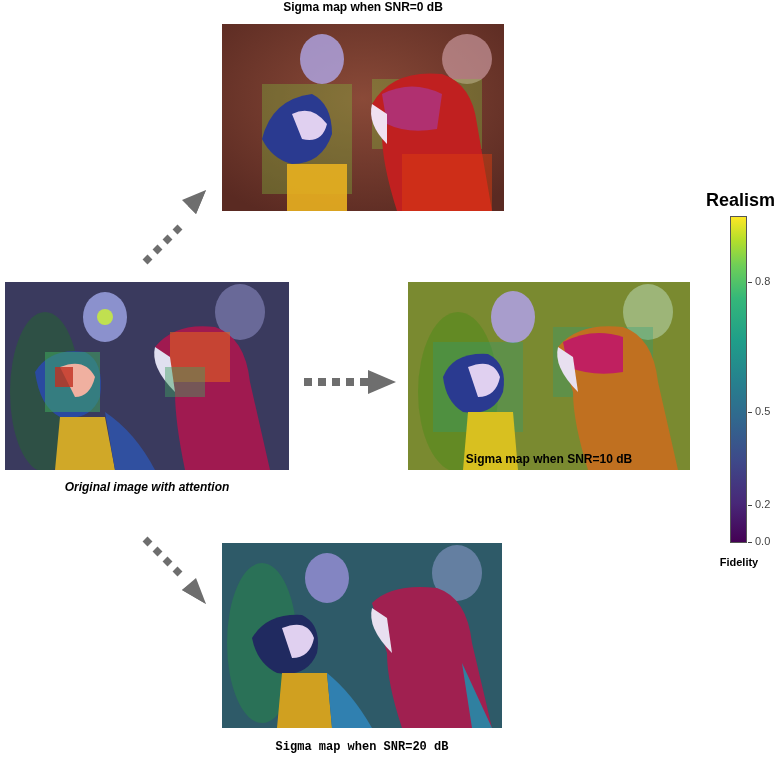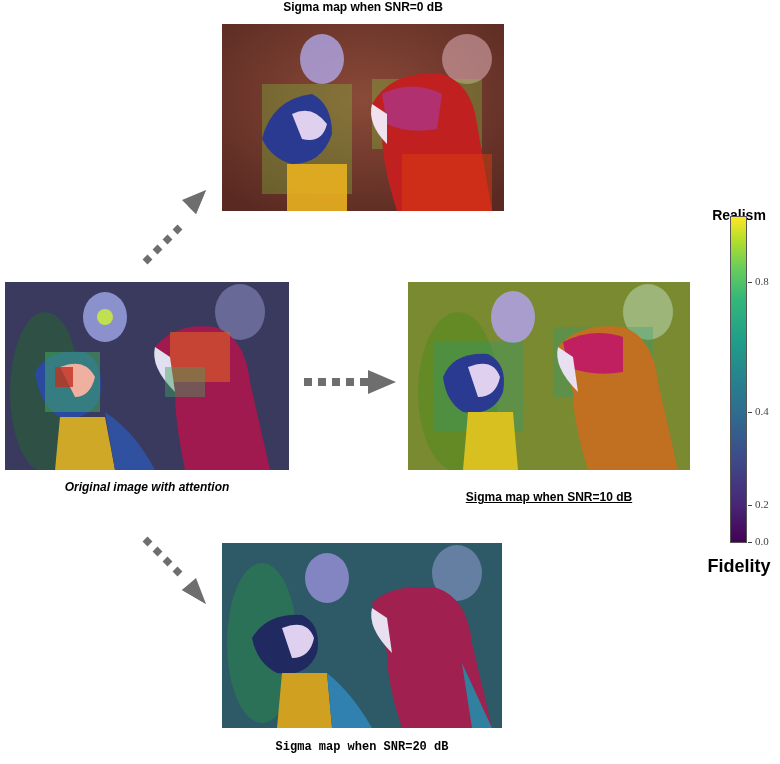--- a/index.html
+++ b/index.html
@@ -6,21 +6,21 @@
   body { width:780px; height:764px; position:relative; overflow:hidden;
          font-family:"Liberation Sans", "DejaVu Sans", sans-serif; }
   .caption { position:absolute; font-weight:bold; font-size:12px; color:#000;
              white-space:nowrap; text-align:center; }
   .panel { position:absolute; overflow:hidden; }
   .panel svg { display:block; width:100%; height:100%; }
   .arrow { position:absolute; }
   .cbar { position:absolute; left:730px; top:216px; width:17px; height:327px;
           border:1px solid #555; box-sizing:border-box; }
   .tick { position:absolute; left:748px; font-size:11px; color:#444;
-          font-family:Liberation Serif, serif; }
+          font-family:Liberation Sans, sans-serif; }
   .tick::before { content:""; position:absolute; left:0; top:7px; width:4px; height:1px; background:#444; }
   .tick span { padding-left:7px; }
 </style>
 </head>
 <body>
 
 <div class="caption" style="left:222px; top:0px; width:282px;">Sigma map when SNR=0 dB</div>
 <div class="panel" style="left:222px; top:24px; width:282px; height:187px;">
   <svg viewBox="0 0 282 187" preserveAspectRatio="none">
     <defs>
@@ -74,21 +74,21 @@
     <rect x="25" y="60" width="90" height="90" fill="#20a080" opacity="0.3"></rect>
     <path d="M35 95 Q45 70 80 72 Q100 82 95 110 Q85 135 55 130 Q38 120 35 95Z" fill="#2a3a90"></path>
     <path d="M60 85 Q85 75 92 95 Q88 115 70 115Z" fill="#e0d0f0"></path>
     <path d="M60 130 L105 130 L110 188 L55 188Z" fill="#d8c020"></path>
     <rect x="145" y="45" width="100" height="70" fill="#20a080" opacity="0.3"></rect>
     <path d="M150 65 Q170 40 215 45 Q245 55 250 100 L270 188 L180 188 Q165 140 165 110Z" fill="#c07020"></path>
     <path d="M155 60 Q185 45 215 55 L215 90 Q185 95 160 85Z" fill="#c02060"></path>
     <path d="M150 65 Q145 85 170 110 L165 75Z" fill="#e8e0f0"></path>
   </svg>
 </div>
-<div class="caption" style="left:408px; top:490px; width:282px;text-decoration:underline;">Sigma map when SNR=10 dB</div>
+<div class="caption" style="left:408px; top:452px; width:282px;">Sigma map when SNR=10 dB</div>
 
 <div class="panel" style="left:222px; top:543px; width:280px; height:185px;">
   <svg viewBox="0 0 280 185" preserveAspectRatio="none">
     <rect width="280" height="185" fill="#2e5a68"></rect>
     <ellipse cx="40" cy="100" rx="35" ry="80" fill="#2a7a50" opacity="0.7"></ellipse>
     <ellipse cx="105" cy="35" rx="22" ry="25" fill="#9890d8" opacity="0.8"></ellipse>
     <ellipse cx="235" cy="30" rx="25" ry="28" fill="#8898c8" opacity="0.6"></ellipse>
     <path d="M30 95 Q45 70 80 72 Q100 82 95 110 Q85 135 55 130 Q35 120 30 95Z" fill="#202a60"></path>
     <path d="M60 85 Q85 75 92 95 Q88 115 70 115Z" fill="#e0d0f0"></path>
     <path d="M60 130 L105 130 L110 185 L55 185Z" fill="#d0a020"></path>
@@ -126,20 +126,20 @@
   <g fill="#6e6e6e">
     <rect x="6" y="4" width="7" height="7" transform="rotate(45 9.5 7.5)"></rect>
     <rect x="16" y="14" width="7" height="7" transform="rotate(45 19.5 17.5)"></rect>
     <rect x="26" y="24" width="7" height="7" transform="rotate(45 29.5 27.5)"></rect>
     <rect x="36" y="34" width="7" height="7" transform="rotate(45 39.5 37.5)"></rect>
     <polygon points="68,70 58,44 44,56"></polygon>
     <polygon points="68,70 44,56 52,50"></polygon>
   </g>
 </svg>
 
-<div class="caption" style="left:706px; top:190px; width:66px; font-size:14px;margin-top:17px;">Realism</div>
+<div class="caption" style="left:706px; top:190px; width:66px; font-size:18px;">Realism</div>
 <div class="cbar" style="background:linear-gradient(to top,#440154 0%,#482878 12%,#3e4989 25%,#31688e 38%,#26828e 50%,#1f9e89 62%,#35b779 75%,#6ece58 85%,#b5de2b 93%,#fde725 100%);"></div>
 <div class="tick" style="top:535px;"><span>0.0</span></div>
 <div class="tick" style="top:498px;"><span>0.2</span></div>
-<div class="tick" style="top:405px;"><span>0.4</span></div>
+<div class="tick" style="top:405px;"><span>0.5</span></div>
 <div class="tick" style="top:340px;margin-left:40px;"><span>0.6</span></div>
 <div class="tick" style="top:275px;"><span>0.8</span></div>
-<div class="caption" style="left:706px; top:556px; width:66px; font-size:18px;">Fidelity</div>
+<div class="caption" style="left:706px; top:556px; width:66px; font-size:11px;">Fidelity</div>
 
 </body></html>

